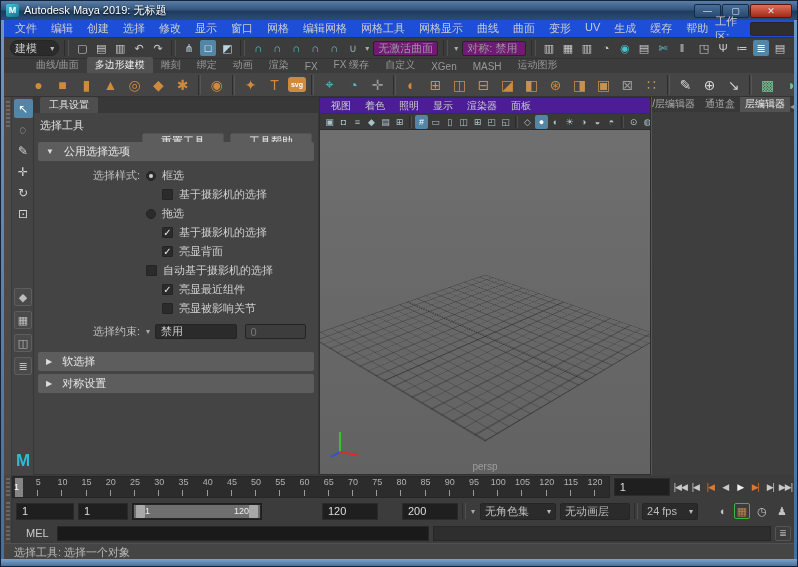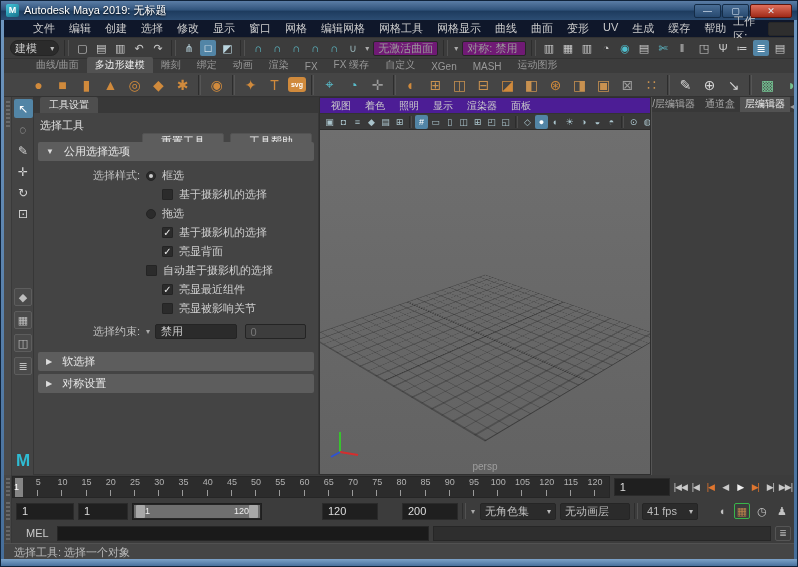--- a/index.html
+++ b/index.html
@@ -17,22 +17,22 @@
   .winbtns{margin-left:auto;display:flex;gap:1px;}
   .winbtn{width:27px;height:14px;border:1px solid #142c47;border-radius:2px;
     background:linear-gradient(#4a6e96,#27496f);color:#dce8f4;font-size:9px;line-height:12px;text-align:center;}
   .winbtn.close{width:42px;background:linear-gradient(#e0705c,#a02a18);border-color:#5e140a;}
   .border-l,.border-r{position:absolute;top:19px;bottom:0;width:3px;
     background:linear-gradient(180deg,#6e96bf,#456d99);}
   .border-l{left:0}.border-r{right:0}
   .border-b{position:absolute;left:0;right:0;bottom:0;height:7px;
     background:linear-gradient(180deg,#7da3c9,#49719d);}
   
-  .menubar{position:absolute;left:3px;right:3px;top:19px;height:18px;background:#0f172a;
-    display:flex;align-items:center;padding:0 22px;border-bottom:1px solid #333;}
+  .menubar{position:absolute;left:3px;right:3px;top:19px;height:18px;background:#1d4ed8;
+    display:flex;align-items:center;padding:0 4px;border-bottom:1px solid #333;}
   .menu-item{padding:0 7px;color:#ccc;white-space:nowrap;}
   .workspace{margin-left:auto;display:flex;align-items:center;gap:4px;}
   .ws-field{width:110px;height:14px;background:#2e2e2e;border:1px solid #272727;border-radius:2px;
     display:flex;align-items:center;justify-content:flex-end;padding:0 3px;color:#999;}
   
   .statusline{position:absolute;left:3px;right:3px;top:37px;height:21px;background:#3c3c3c;
     display:flex;align-items:center;padding:0 6px;gap:3px;border-bottom:1px solid #333;}
   .sl-dropdown{height:16px;background:#2b2b2b;border:1px solid #252525;border-radius:8px;
     display:flex;align-items:center;justify-content:space-between;padding:0 4px;color:#ccc;}
   .sl-field{height:15px;background:#701a75;border:1px solid #252525;border-radius:2px;
@@ -610,21 +610,21 @@
     <span class="sl-arrow">▾</span>
     <div class="rs-drop" style="width:76px">
       <span>无角色集</span>
         <span class="caret">▾</span>
     </div>
     <div class="rs-drop" style="width:70px">
       <span>无动画层</span>
     </div>
     <div class="rs-sep"></div>
     <div class="rs-drop" style="width:56px">
-      <span>41 fps</span>
+      <span>24 fps</span>
         <span class="caret">▾</span>
     </div>
     <div class="rs-icons" id="rs-icons">
         <div class="rs-icon">◖</div>
         <div class="rs-icon green">▦</div>
         <div class="rs-icon">◷</div>
         <div class="rs-icon">♟</div>
       </div>
   </div>
 

